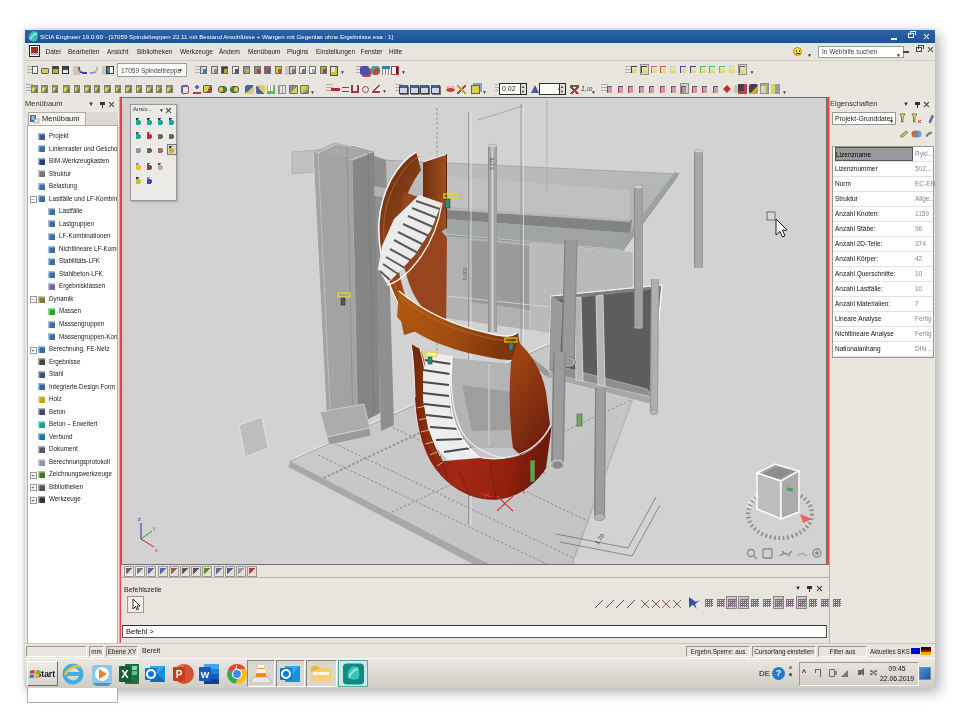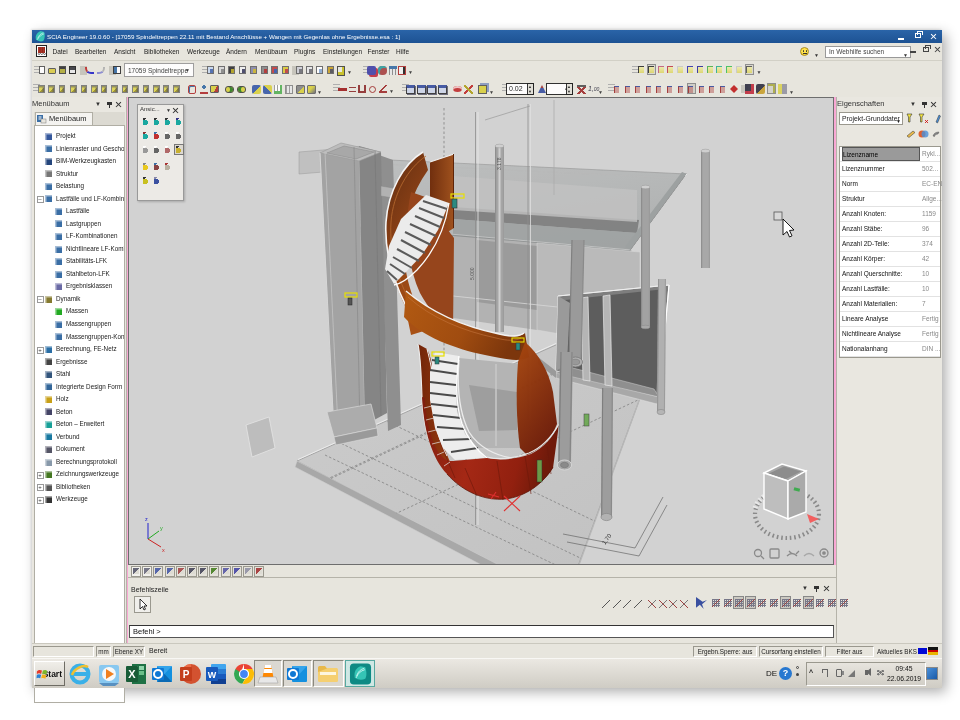--- a/index.html
+++ b/index.html
@@ -1,17 +1,17 @@
 <!DOCTYPE html>
 <html><head>
 <meta charset="utf-8">
 <style>
 * { margin:0; padding:0; box-sizing:border-box; }
 html,body { width:960px; height:720px; background:#fff; font-family:"Liberation Sans",sans-serif; overflow:hidden; }
-#screen { position:absolute; left:32px; top:30px; width:910px; height:658px; background:#f9a8d4; box-shadow:4px 4px 12px rgba(0,0,0,0.32), -1px -1px 2px rgba(0,0,0,0.10); }
+#screen { position:absolute; left:25px; top:30px; width:910px; height:658px; background:#ef4444; box-shadow:4px 4px 12px rgba(0,0,0,0.32), -1px -1px 2px rgba(0,0,0,0.10); }
 .abs { position:absolute !important; }
 i,b,s,u { font-style:normal; text-decoration:none; display:block; position:absolute; }
 
 .xbtn { position:relative; display:inline-block; width:1px; height:7px; }
 .xbtn:before,.xbtn:after { content:""; position:absolute; left:-3px; top:3px; width:7px; height:1.2px; background:currentColor; }
 .xbtn:before { transform:rotate(45deg); } .xbtn:after { transform:rotate(-45deg); }
 .rsbtn { position:relative; display:inline-block; width:6px; height:5px; border:1px solid currentColor; background:transparent; }
 .rsbtn:before { content:""; position:absolute; left:1px; top:-3px; width:4px; height:3px; border:1px solid currentColor; border-bottom:none; }
 .minbtn { display:inline-block; width:6px; height:1.5px; background:currentColor; }
 .pinbtn { position:relative; display:inline-block; width:1.5px; height:6px; background:currentColor; }

